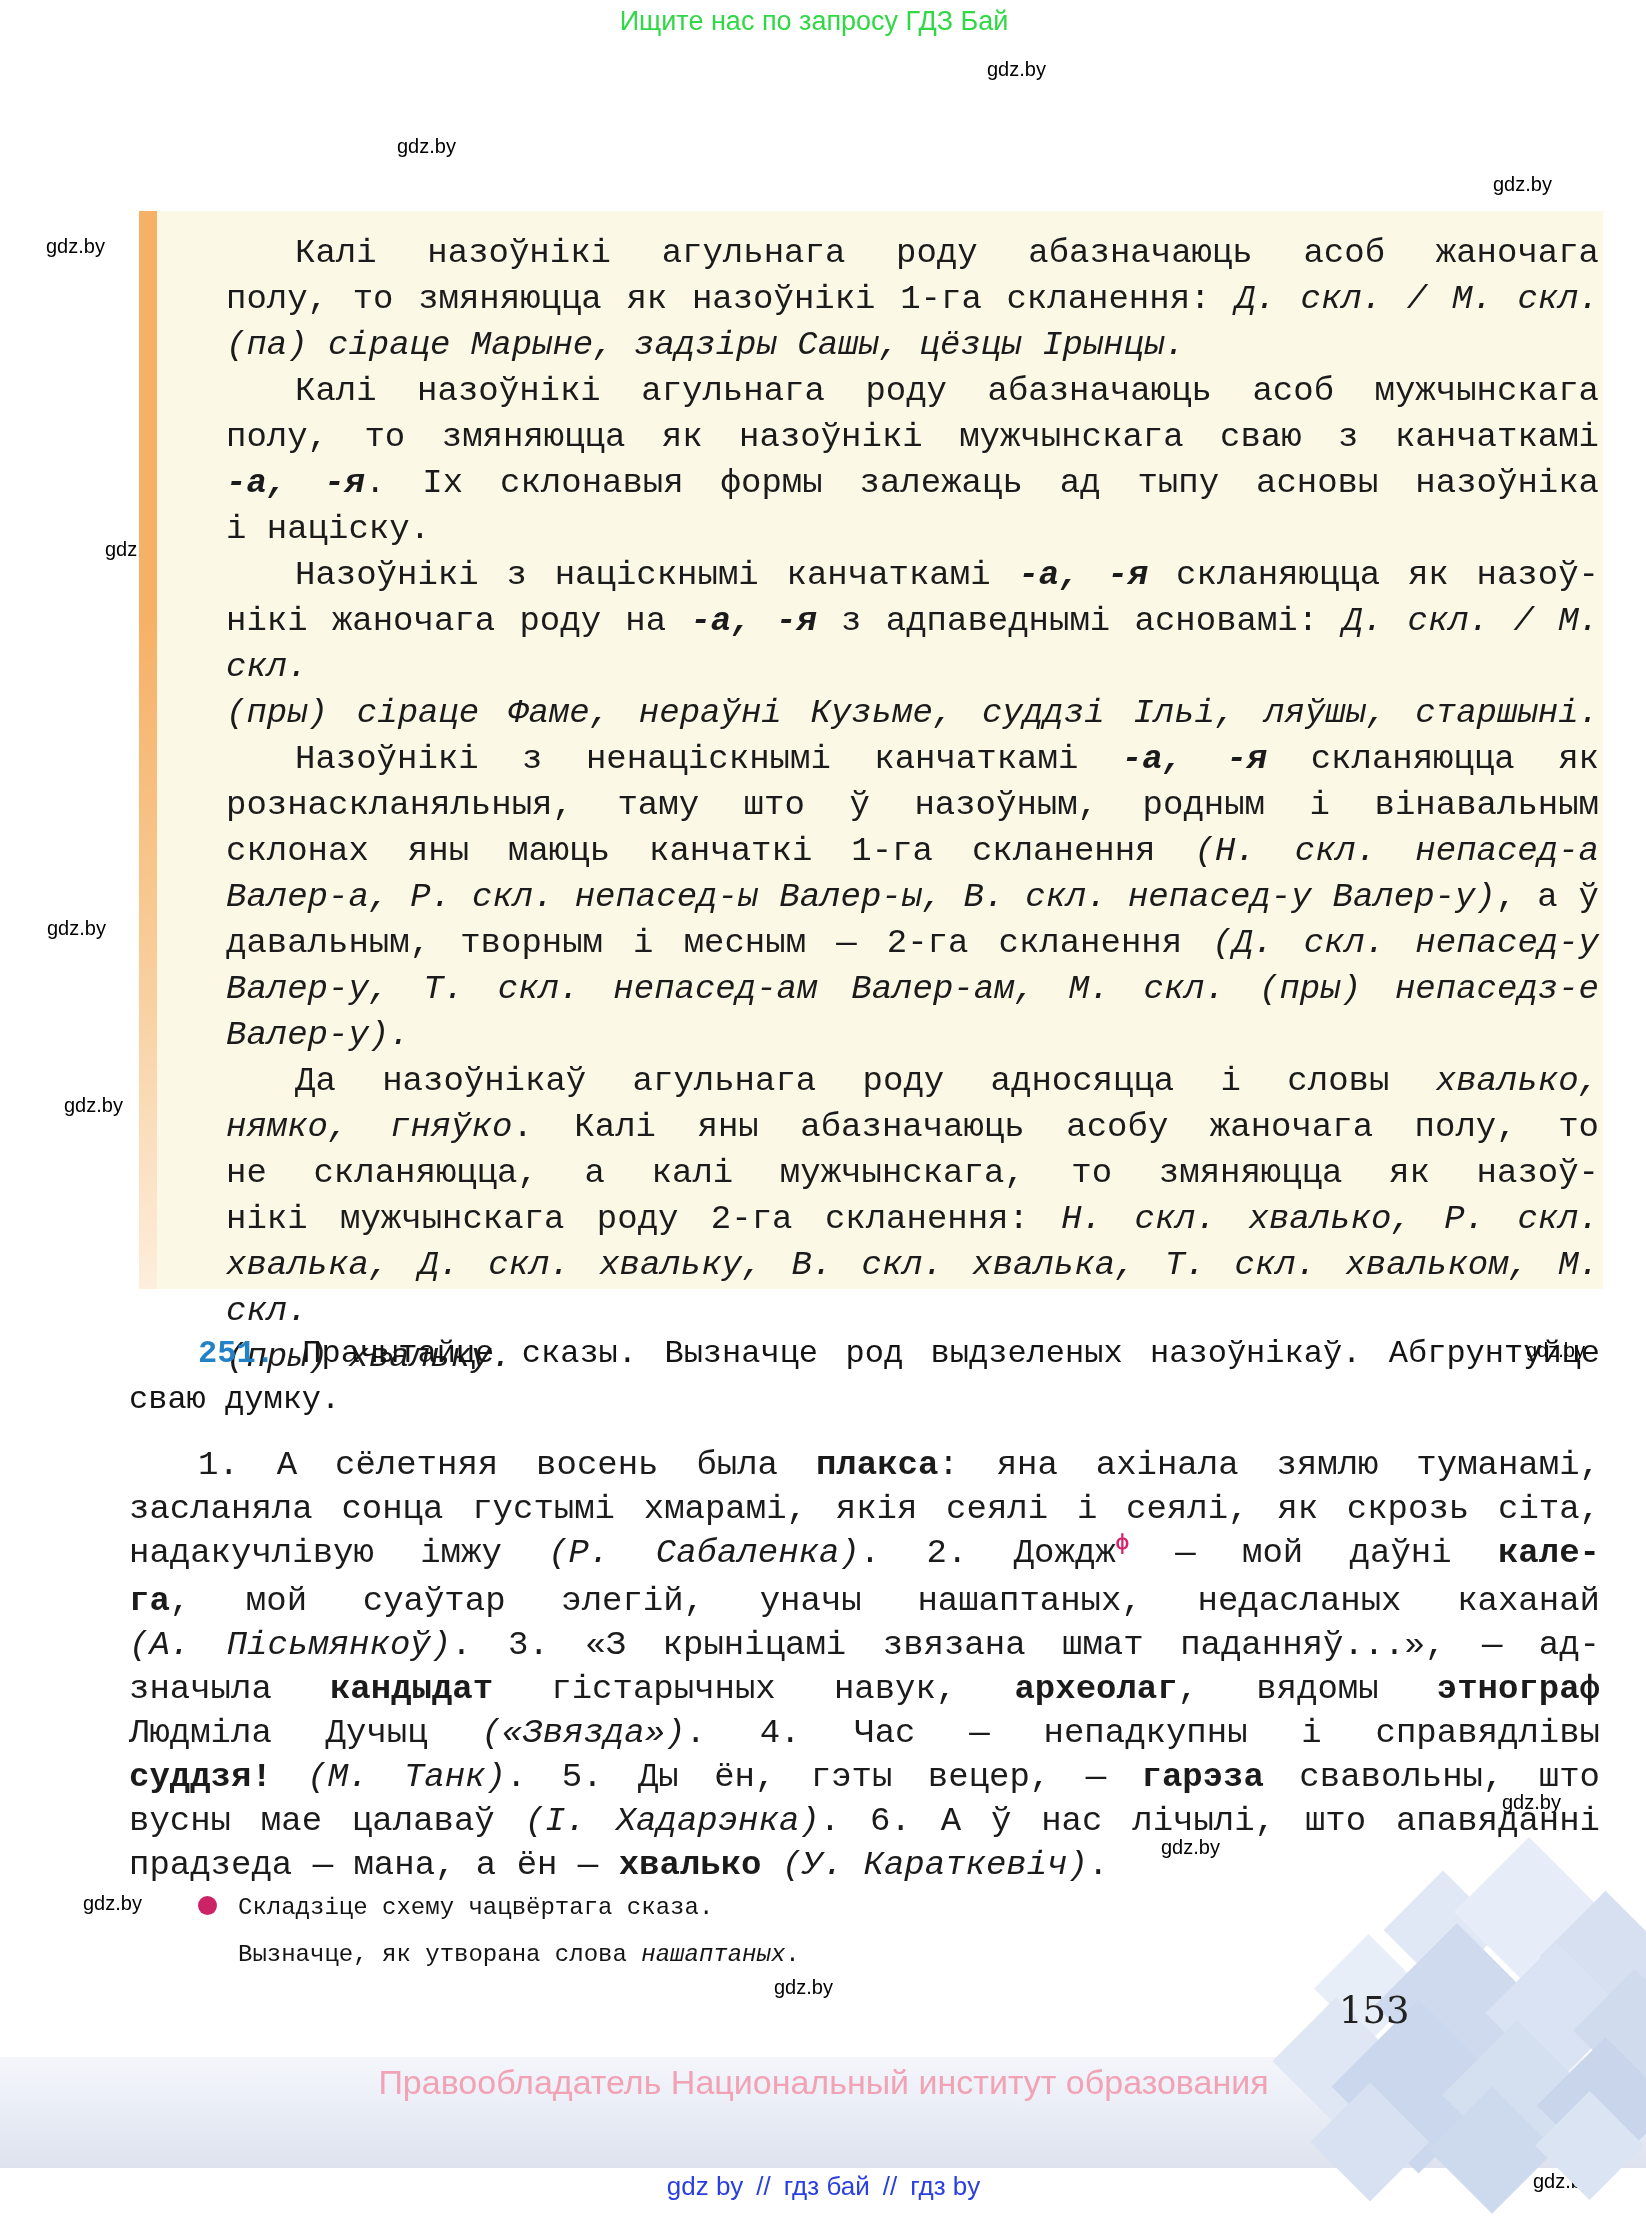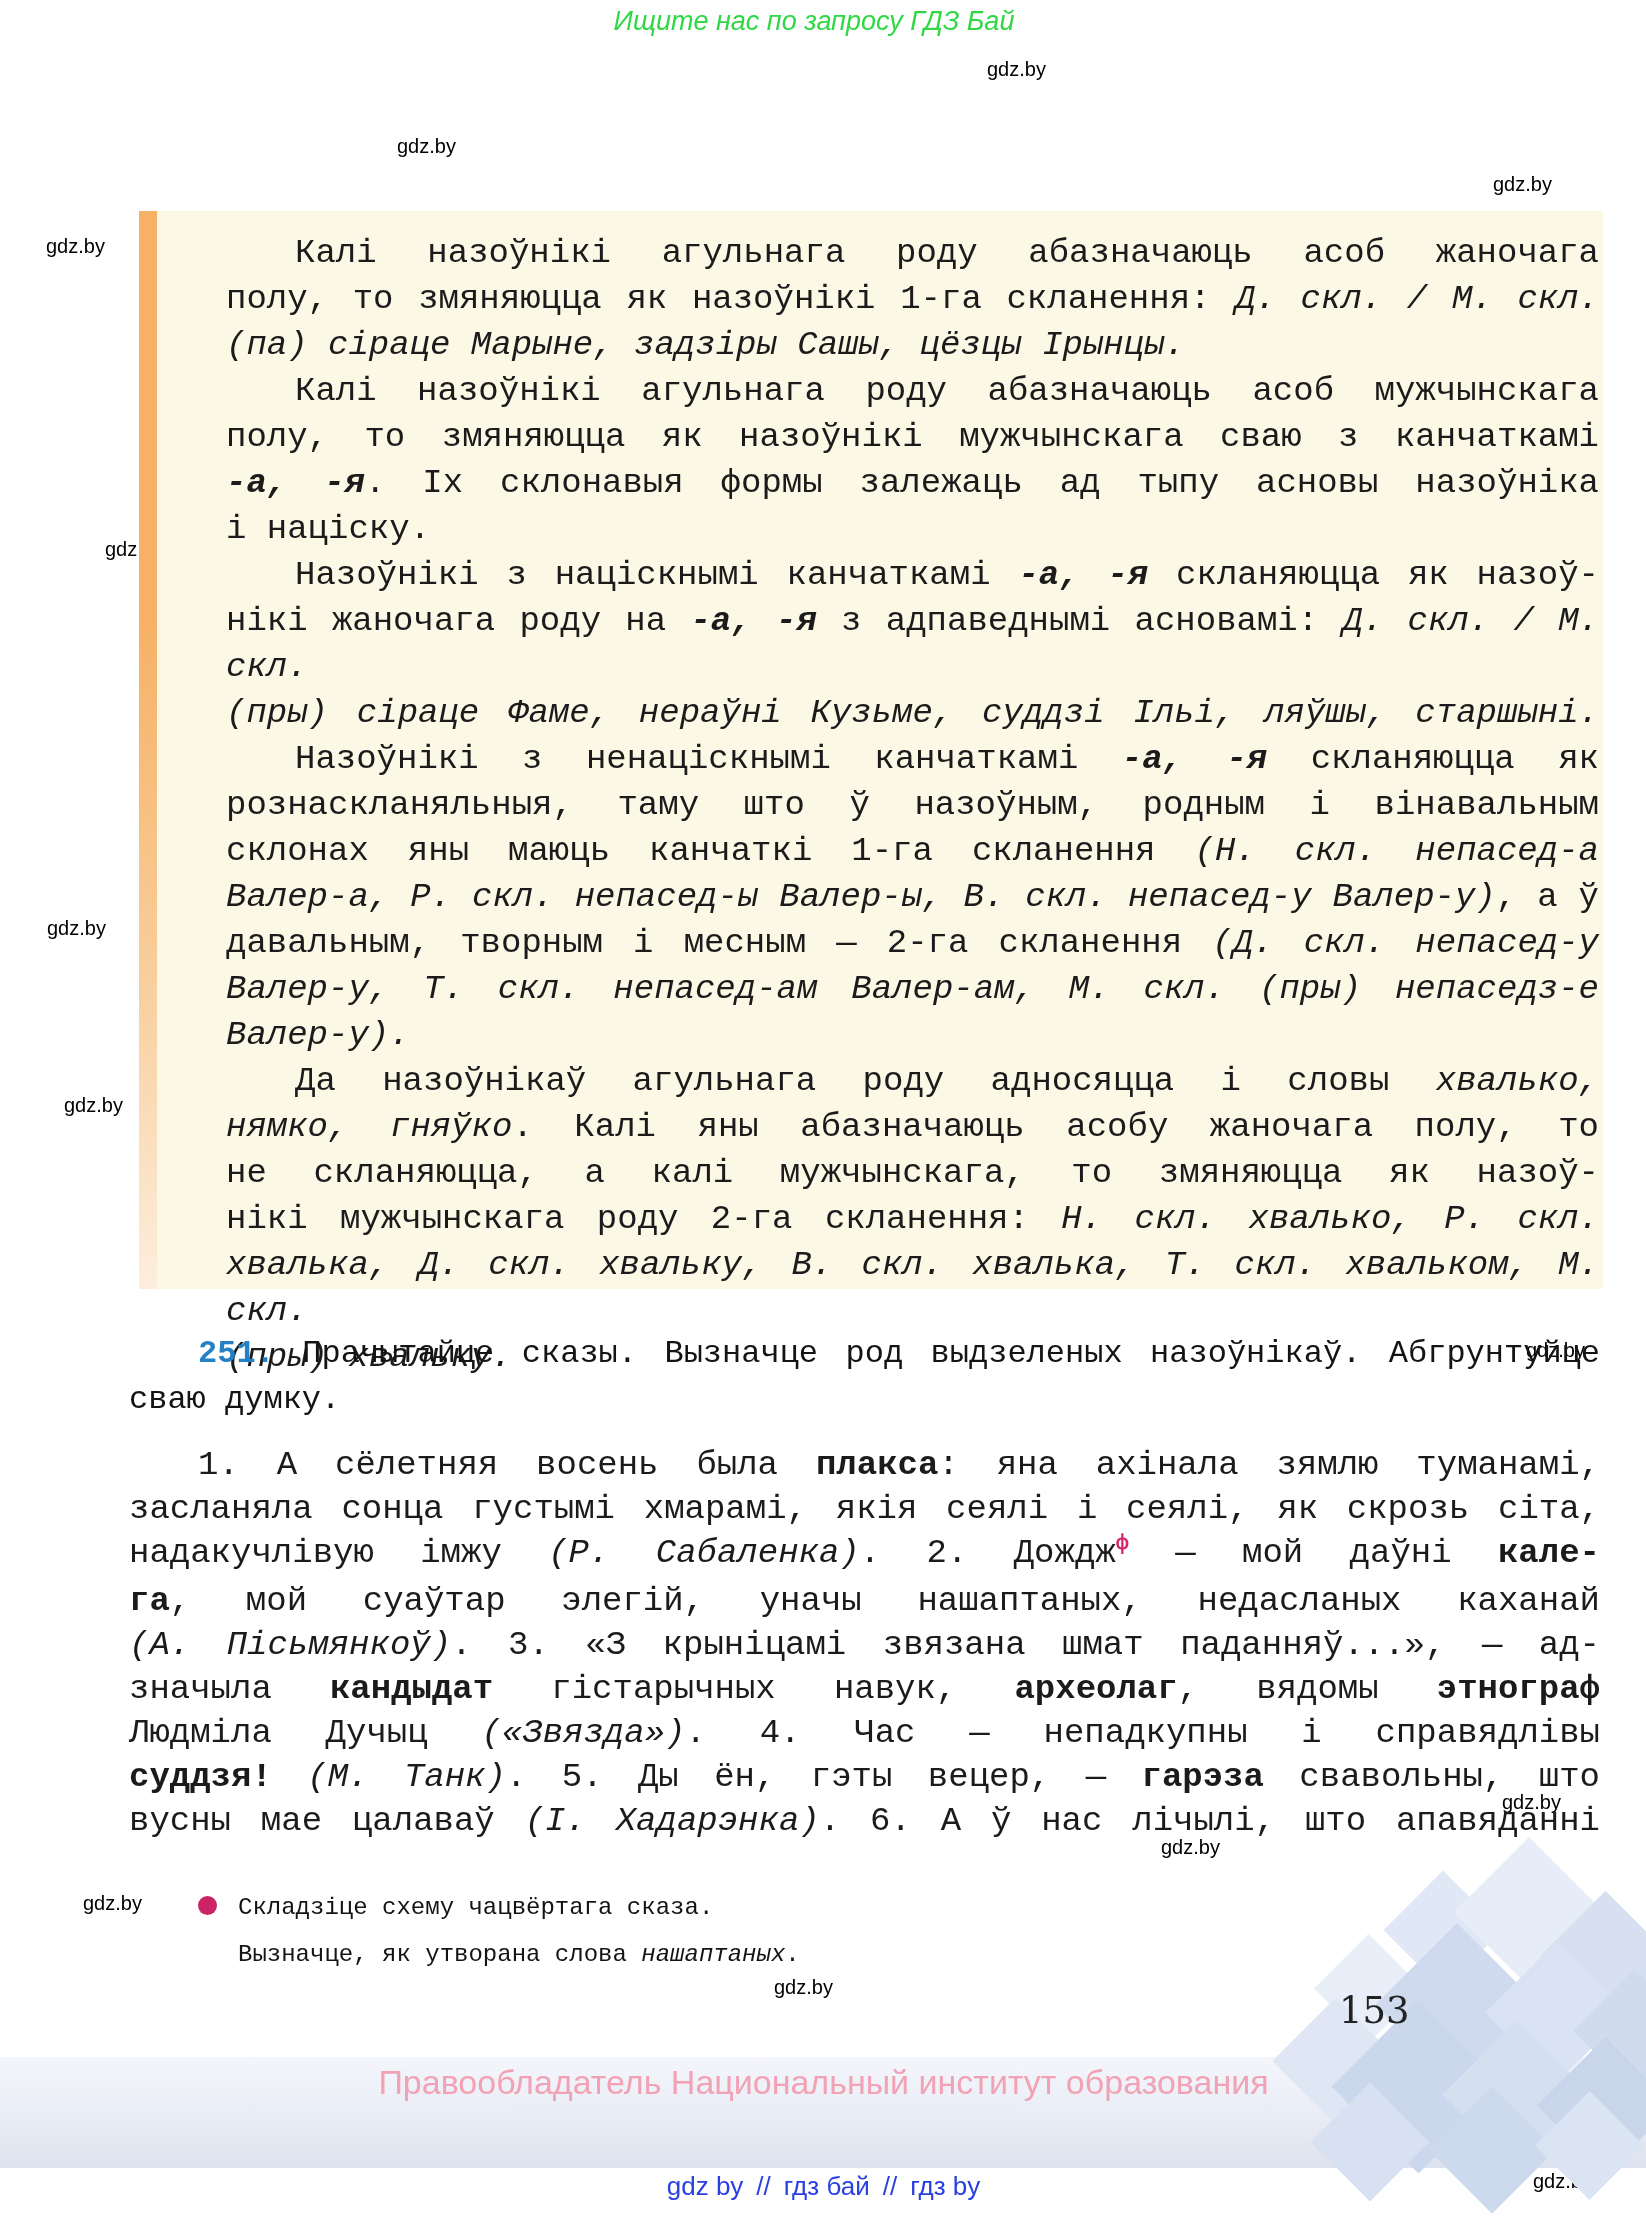--- a/index.html
+++ b/index.html
@@ -1,20 +1,20 @@
 <!DOCTYPE html>
 <html style="font-size:13px"><head>
 <meta charset="utf-8">
 <style>
   html,body{margin:0;padding:0;background:#ffffff;}
   .canvas{position:relative;width:1647px;height:2216px;background:#ffffff;overflow:hidden;
           font-family:"DejaVu Serif",serif;color:#1b1b1b;}
 
   .banner{position:absolute;top:6.4px;left:0;width:1628px;text-align:center;
-          font-family:"Liberation Sans",sans-serif;font-size:27px;color:#30d845;font-style:italic;}
+          font-family:"Liberation Sans",sans-serif;font-size:27px;color:#30d845;}
 
   .wm{position:absolute;font-family:Liberation Sans, sans-serif;font-size:20px;
       color:#000000;white-space:nowrap;}
 
   .rulebox{position:absolute;left:139px;top:211px;width:1464px;height:1078px;background:#fbf8e6;}
   .rulebox .strip{position:absolute;left:0;top:0;width:17.7px;height:100%;
       background:linear-gradient(180deg,#f6b166 0%,#f6b166 38%,#f8cf9e 72%,#fdeedd 100%);}
   .rulebox .content{position:absolute;left:87px;top:19.3px;width:1373px;
       font-size:34px;line-height:46px;}
 
@@ -125,20 +125,21 @@
   <div class="bodytext">
       <div class="tline ind"><span class="sg-r">1. А сёлетняя восень была </span><span class="sg-b">плакса</span><span class="sg-r">: яна ахінала зямлю туманамі,</span></div>
       <div class="tline"><span class="sg-r">засланяла сонца густымі хмарамі, якія сеялі і сеялі, як скрозь сіта,</span></div>
       <div class="tline"><span class="sg-r">надакучлівую імжу </span><span class="sg-i">(Р. Сабаленка)</span><span class="sg-r">. 2. Дождж</span><span class="sg-supm">ф</span><span class="sg-r"> — мой даўні </span><span class="sg-b">кале-</span></div>
       <div class="tline"><span class="sg-b">га</span><span class="sg-r">, мой суаўтар элегій, уначы нашаптаных, недасланых каханай</span></div>
       <div class="tline"><span class="sg-i">(А. Пісьмянкоў)</span><span class="sg-r">. 3. «З крыніцамі звязана шмат паданняў...», — ад-</span></div>
       <div class="tline"><span class="sg-r">значыла </span><span class="sg-b">кандыдат</span><span class="sg-r"> гістарычных навук, </span><span class="sg-b">археолаг</span><span class="sg-r">, вядомы </span><span class="sg-b">этнограф</span></div>
       <div class="tline"><span class="sg-r">Людміла Дучыц </span><span class="sg-i">(«Звязда»)</span><span class="sg-r">. 4. Час — непадкупны і справядлівы</span></div>
       <div class="tline"><span class="sg-b">суддзя!</span><span class="sg-r"> </span><span class="sg-i">(М. Танк)</span><span class="sg-r">. 5. Ды ён, гэты вецер, — </span><span class="sg-b">гарэза</span><span class="sg-r"> свавольны, што</span></div>
       <div class="tline"><span class="sg-r">вусны мае цалаваў </span><span class="sg-i">(І. Хадарэнка)</span><span class="sg-r">. 6. А ў нас лічылі, што апавяданні</span></div>
+      <div class="tline last"><span class="sg-r">прадзеда — мана, а ён — </span><span class="sg-b">хвалько</span><span class="sg-r"> </span><span class="sg-i">(У. Караткевіч)</span><span class="sg-r">.</span></div>
     </div>
 
   <span class="bullet"></span>
   <div class="tasks">
       <div class="tline last"><span class="sg-r">Складзіце схему чацвёртага сказа.</span></div>
       <div class="tline last"><span class="sg-r">Вызначце, як утворана слова </span><span class="sg-i">нашаптаных</span><span class="sg-r">.</span></div>
     </div>
 
   <div class="footerband"></div>
   <div>

